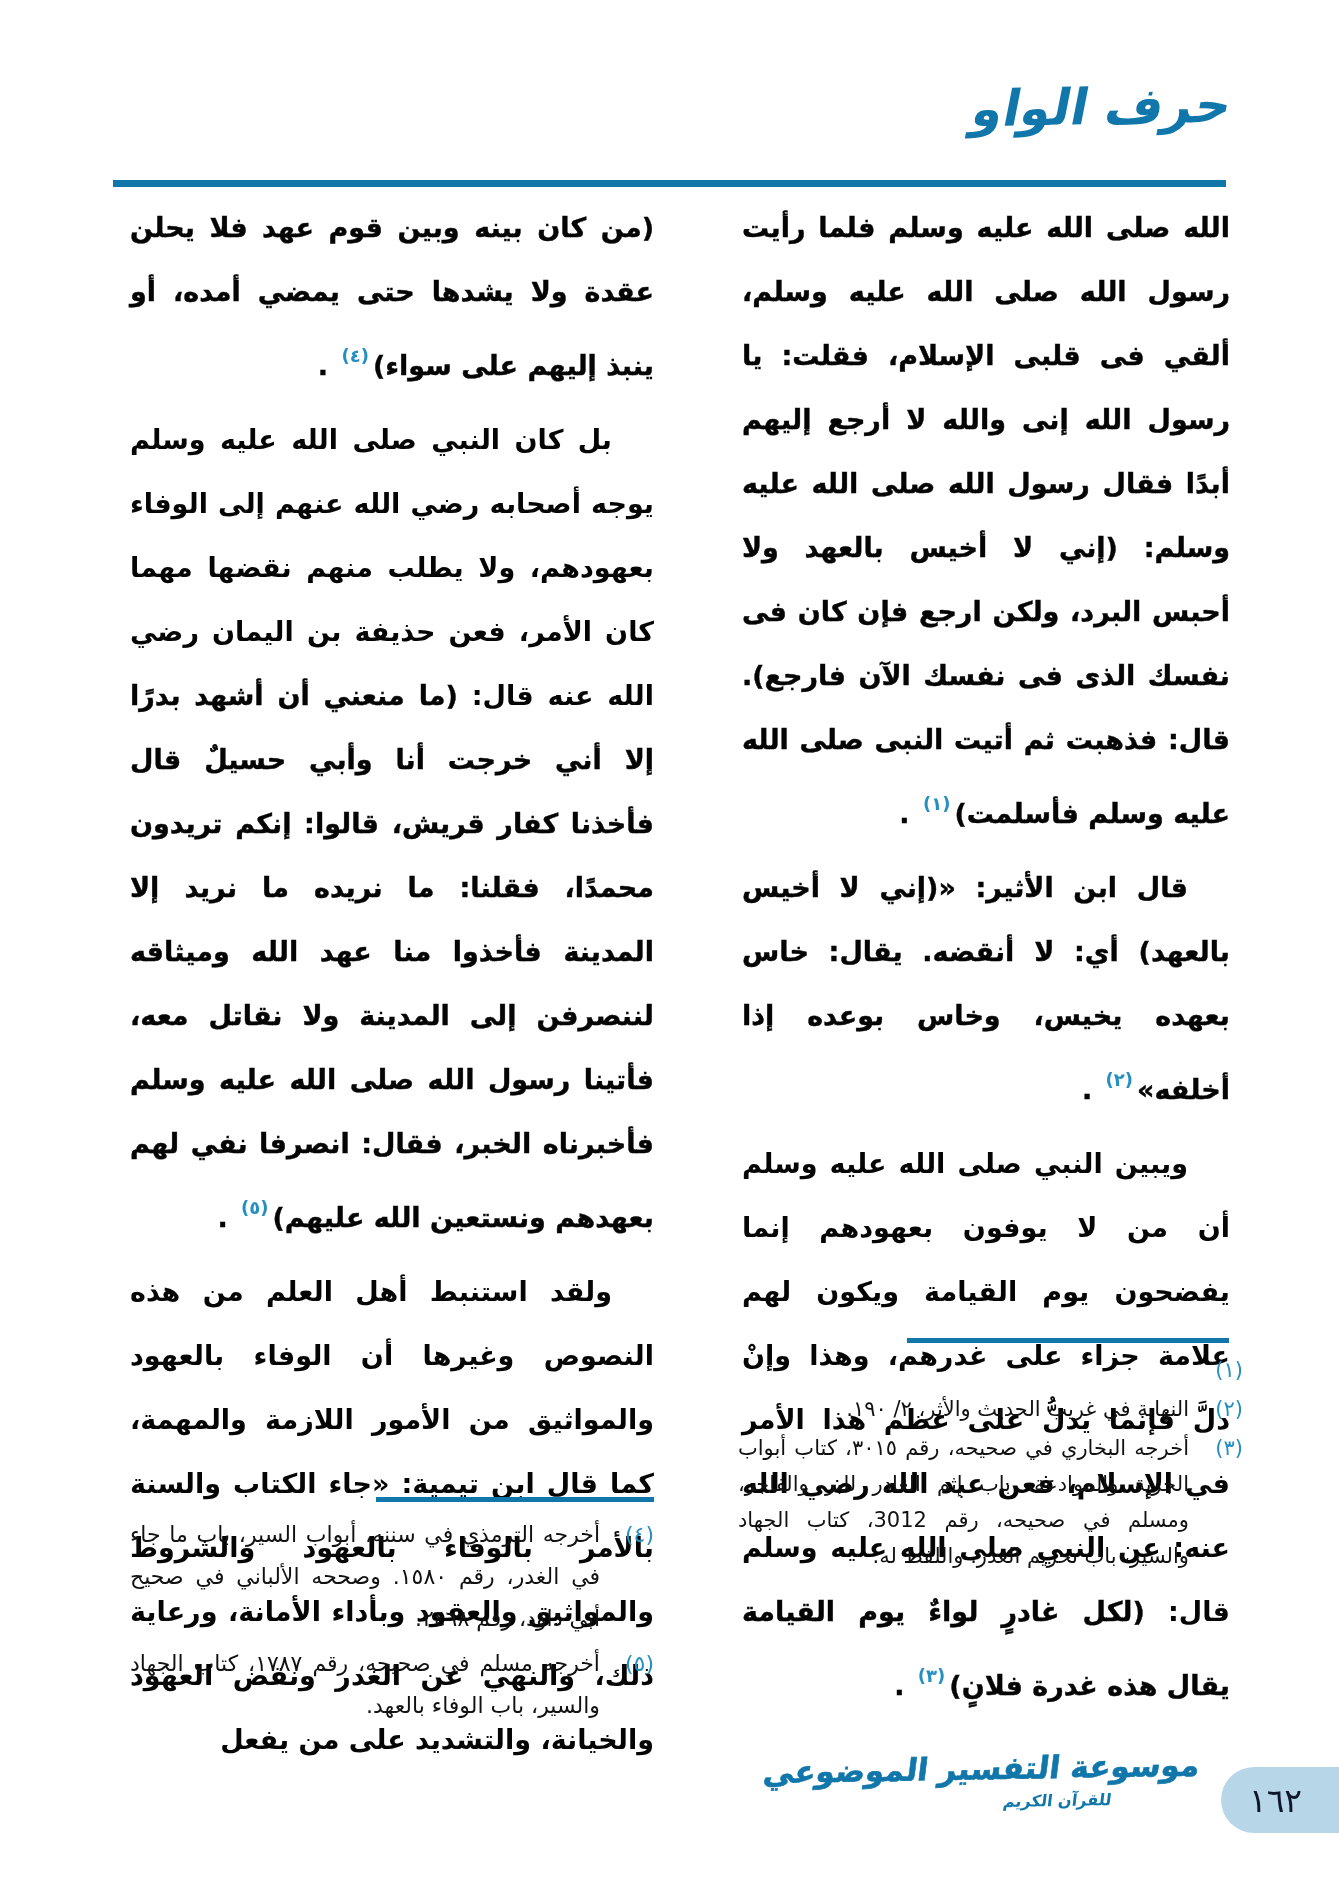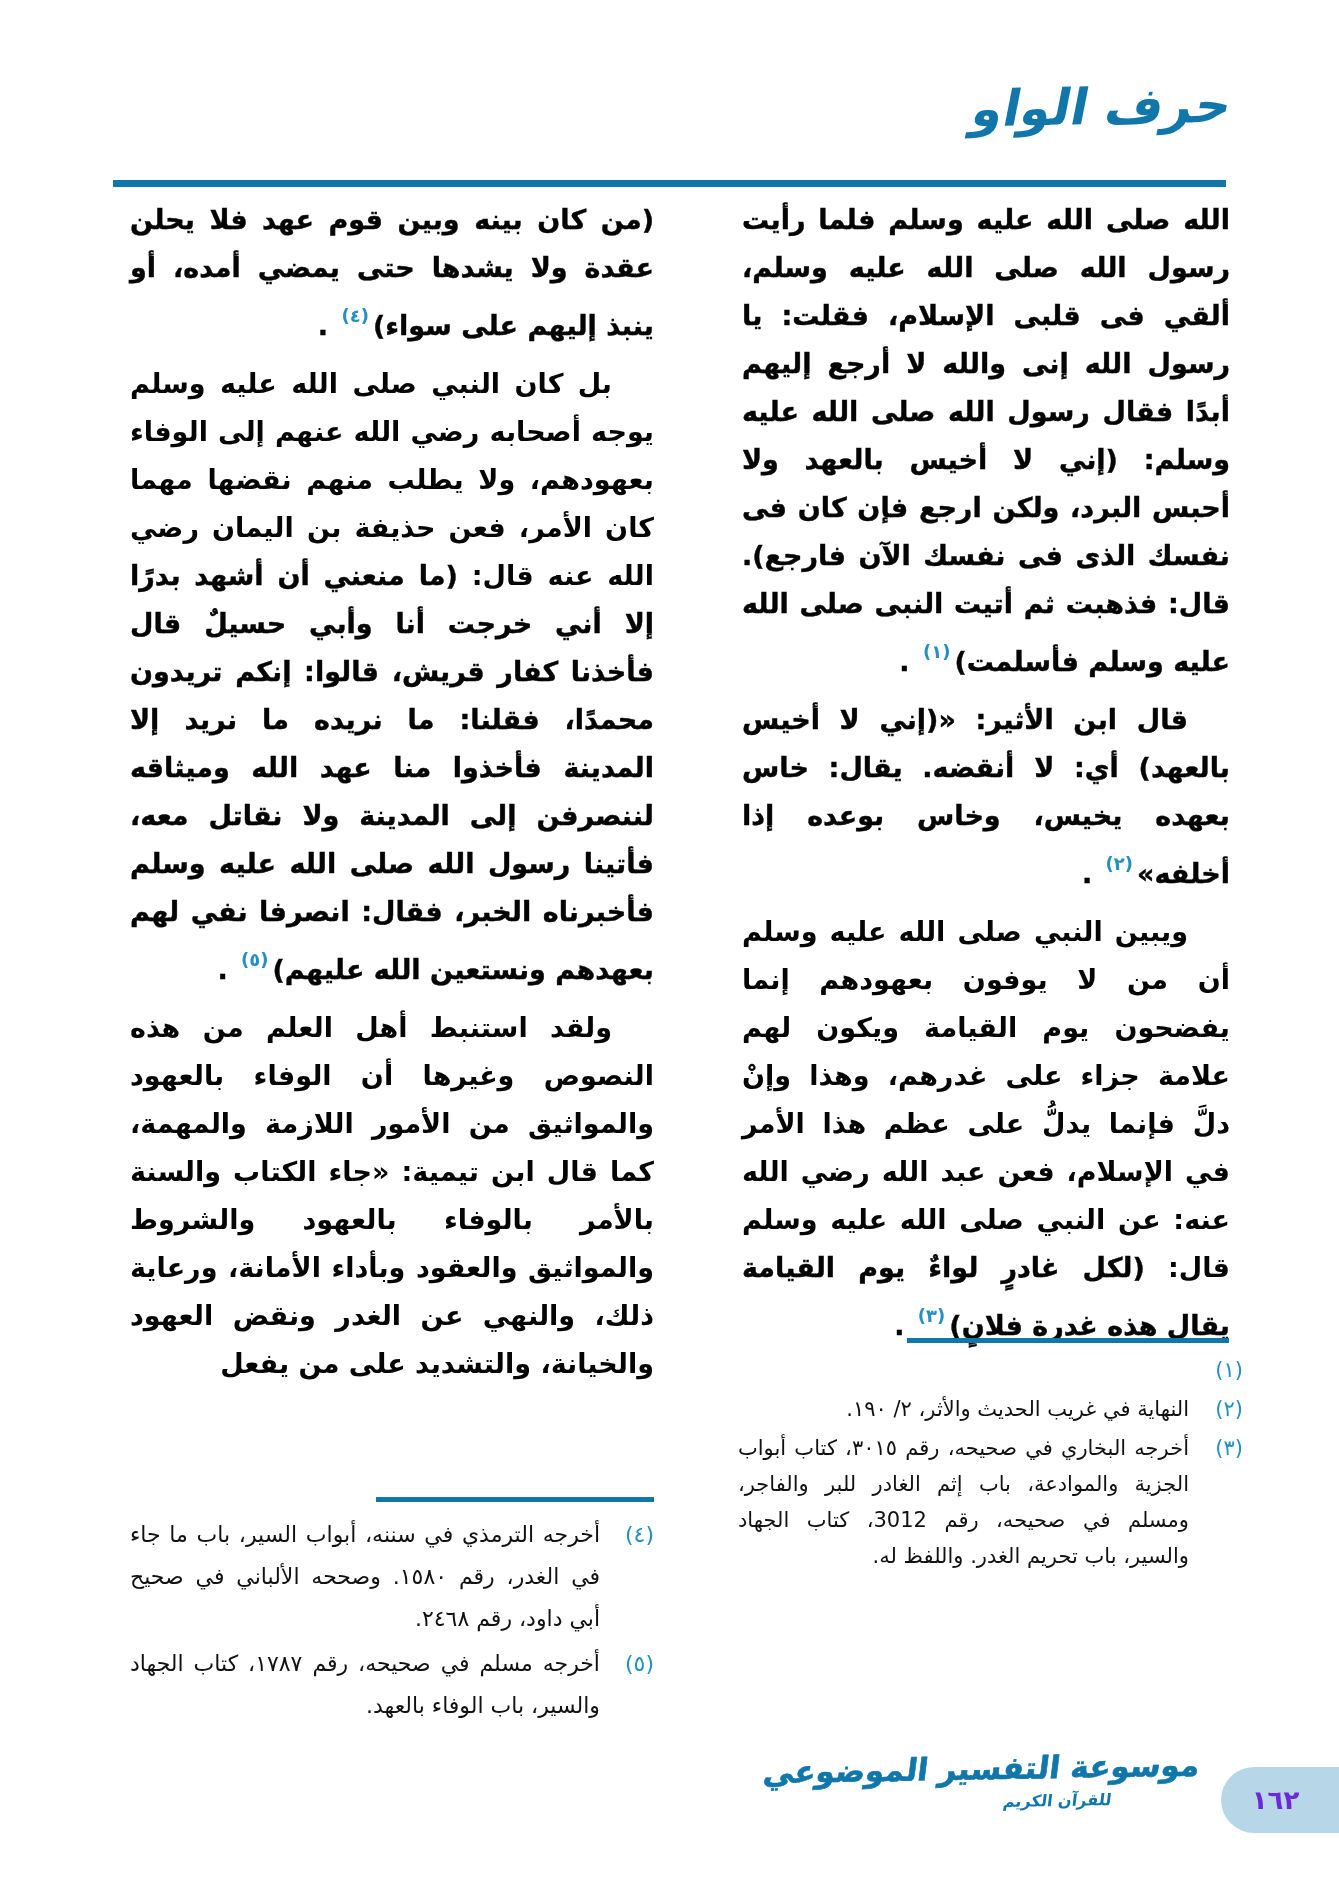--- a/index.html
+++ b/index.html
@@ -19,21 +19,21 @@
     transform:skewX(-12deg) rotate(-1deg);
     letter-spacing:-1px;white-space:nowrap;
   }
   .header-rule{
     position:absolute;top:180px;left:113px;width:1113px;height:7px;
     background:#1177aa;
   }
   
   .body-col{
     position:absolute;top:196px;
-    font-size:27px;line-height:48px;
+    font-size:27px;line-height:64px;
     text-align:justify;
   }
   .col-right{right:109px;width:488px;margin-left:32px;}
   .col-left{left:130px;width:524px;}
   .para{margin:0 0 10px 0;}
   .para.indent{text-indent:42px;}
   .seg{font-weight:700;}
   .seg-b{font-weight:700;-webkit-text-stroke:0.4px currentColor;}
   .fref{
     color:#2590c0;font-size:18px;font-weight:700;
@@ -59,21 +59,21 @@
   }
   .logo-main{font-size:31px;font-weight:700;line-height:1.25;white-space:nowrap;-webkit-text-stroke:0.6px currentColor;}
   .logo-sub{font-size:16px;font-weight:700;margin-top:4px;}
   
   .page-pill{
     position:absolute;top:1767px;right:0;width:118px;height:66px;
     background:#b7d7e9;border-radius:33px 0 0 33px;
     display:flex;align-items:center;justify-content:center;
   }
   .page-pill span{
-    color:#6d28d9;font-size:26px;font-weight:700;
+    color:#0f172a;font-size:33px;font-weight:400;
     letter-spacing:9px;padding-right:9px;
   }
 </style>
 </head>
 <body>
 
 <div class="page">
 
   <div class="header-title">حرف الواو</div>
   <div class="header-rule"></div>

